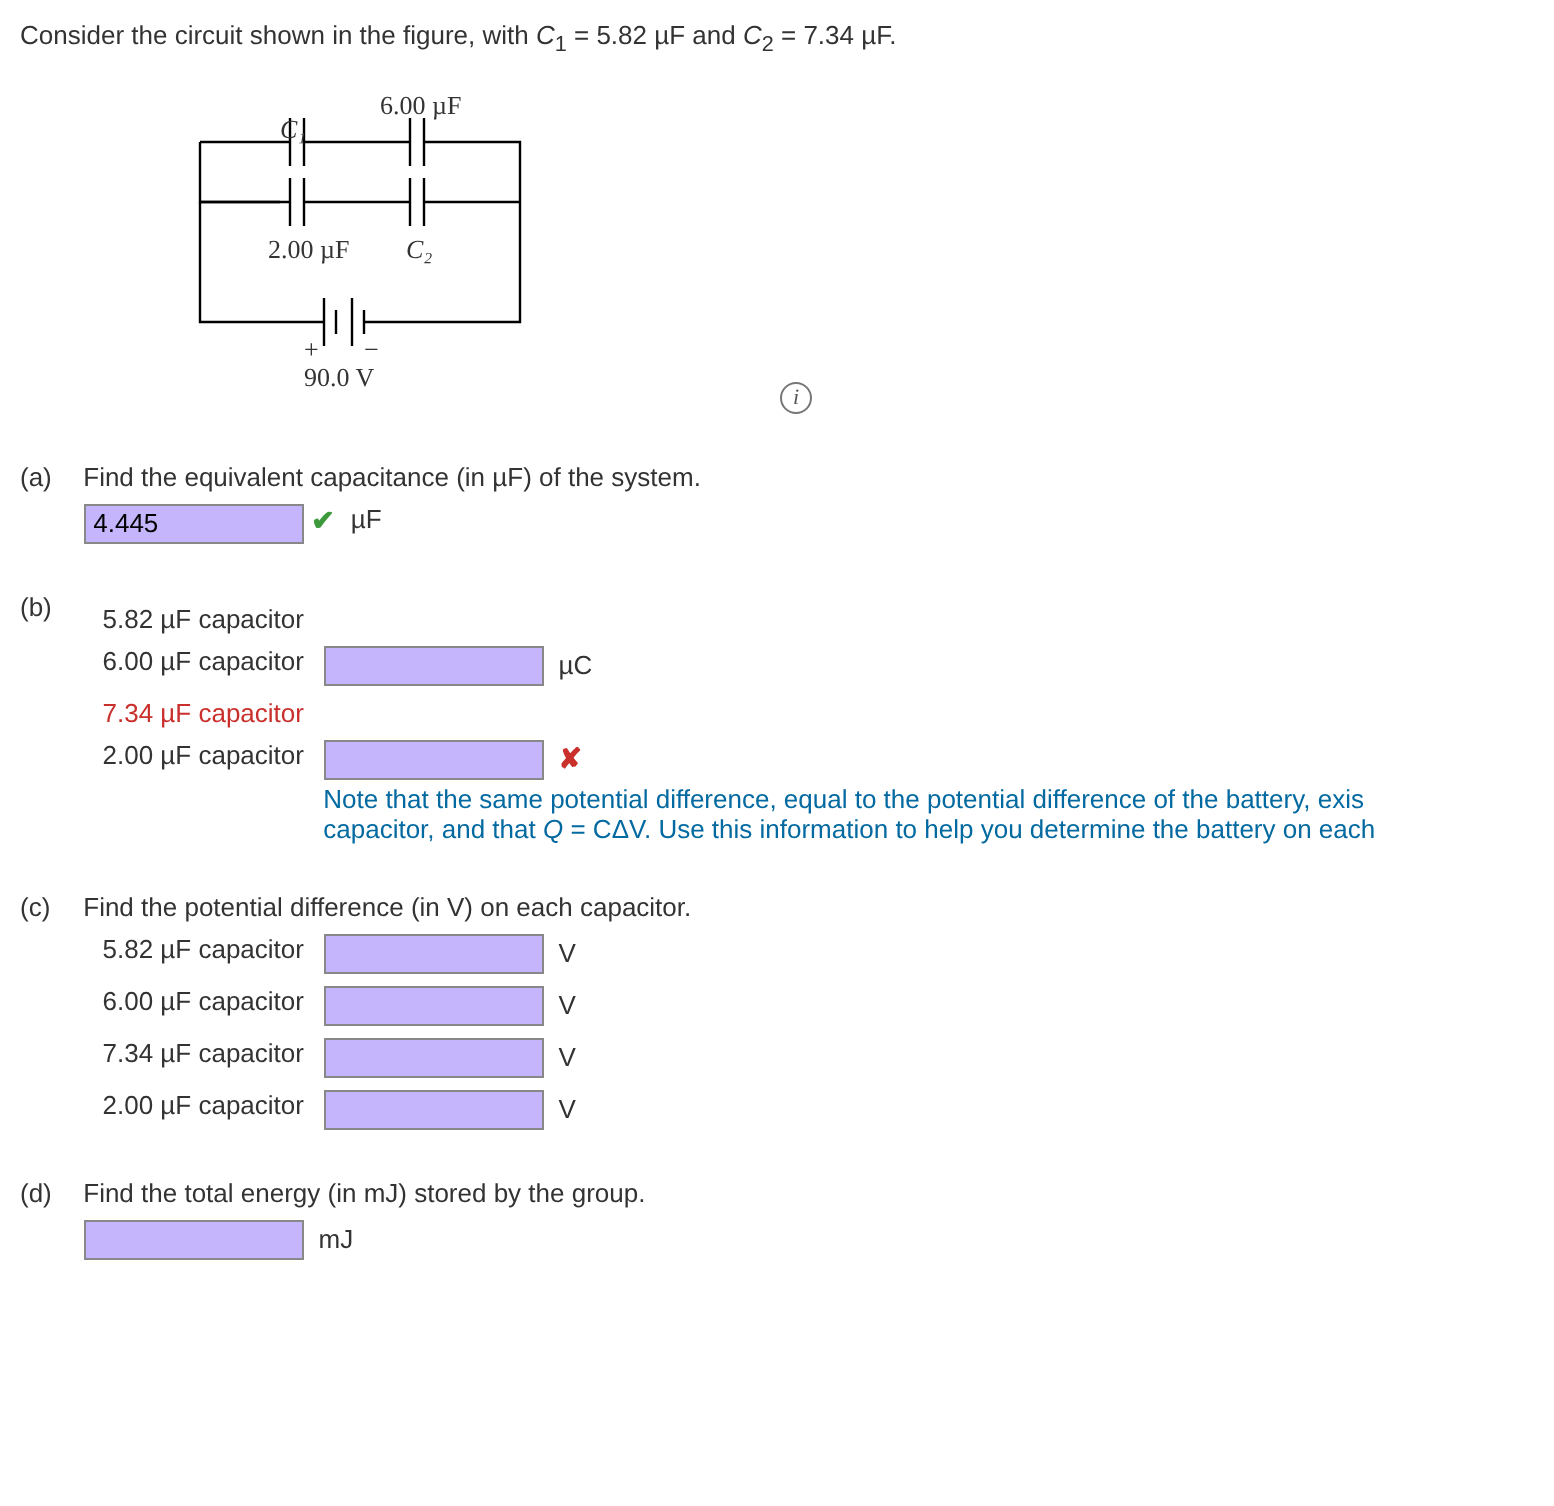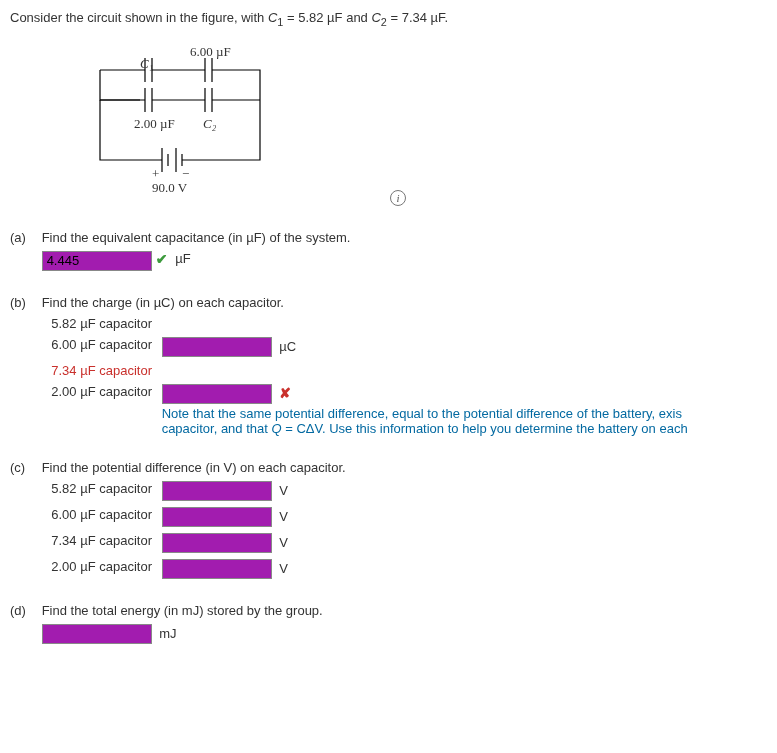--- a/index.html
+++ b/index.html
@@ -45,21 +45,21 @@
     .answer-row { margin: 6px 0; display: flex; align-items: flex-start; }
     .row-label { width: 120px; flex-shrink: 0; text-align: center; }
     .row-label.wrong { color: #c9302c; }
     .row-content { flex: 1; }
     input[type="text"] {
       border: 1px solid #888;
       padding: 2px 4px;
       font-size: 13px;
       height: 20px;
       width: 110px;
-      background: #a21caf;
+      background: #c4b5fd;
     }
     .check {
       color: #3c9a3c;
       font-size: 14px;
       margin: 0 4px;
       font-weight: bold;
     }
     .cross {
       color: #c9302c;
       font-size: 14px;
@@ -124,21 +124,20 @@
       <input type="text" value="4.445" style="">
       <span class="check">✔</span>
       <span class="unit">µF</span>
     </div>
   </div>
 </div>
 
 <div class="part">
   <span class="part-label">(b)</span>
   <div class="part-body">
-    <div>Find the charge (in µC) on each capacitor.</div>
 
     <div class="answer-row">
       <div class="row-label">5.82 µF capacitor</div>
     </div>
 
     <div class="answer-row">
       <div class="row-label">6.00 µF capacitor</div>
       <div class="row-content">
         <input type="text" value="" style="">
         <span class="unit">µC</span>

